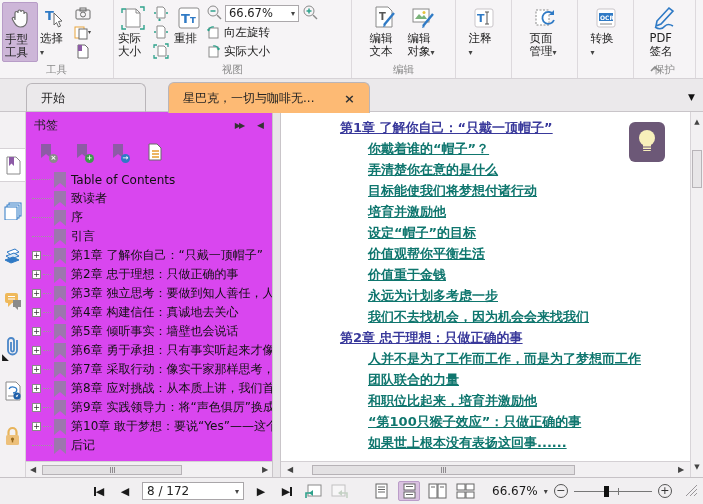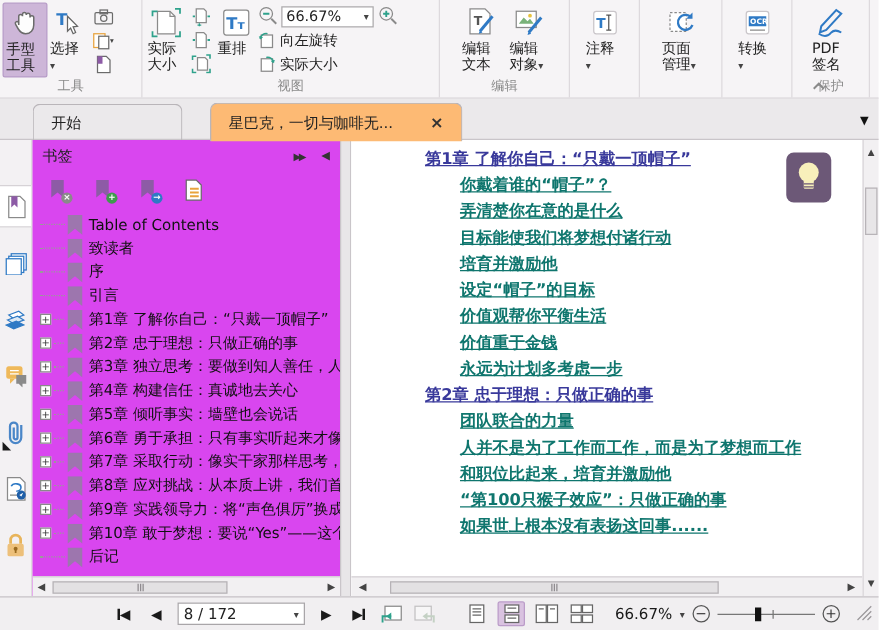--- a/index.html
+++ b/index.html
@@ -579,23 +579,24 @@
   <div class="toc">
     <a class="tline lv1">第1章 了解你自己：“只戴一顶帽子”</a>
     <a class="tline lv2">你戴着谁的“帽子”？</a>
     <a class="tline lv2">弄清楚你在意的是什么</a>
     <a class="tline lv2">目标能使我们将梦想付诸行动</a>
     <a class="tline lv2">培育并激励他</a>
     <a class="tline lv2">设定“帽子”的目标</a>
     <a class="tline lv2">价值观帮你平衡生活</a>
     <a class="tline lv2">价值重于金钱</a>
     <a class="tline lv2">永远为计划多考虑一步</a>
+    <a class="tline lv2">我们不去找机会，因为机会会来找我们</a>
     <a class="tline lv1">第2章 忠于理想：只做正确的事</a>
+    <a class="tline lv2">人并不是为了工作而工作，而是为了梦想而工作</a>
     <a class="tline lv2">团队联合的力量</a>
-    <a class="tline lv2">人并不是为了工作而工作，而是为了梦想而工作</a>
     <a class="tline lv2">和职位比起来，培育并激励他</a>
     <a class="tline lv2">“第100只猴子效应”：只做正确的事</a>
     <a class="tline lv2">如果世上根本没有表扬这回事......</a>
   </div>
 
   <div class="bulb">
     <svg width="20" height="28" viewBox="0 0 20 28">
         <circle cx="10" cy="10" r="8" fill="#f8f0bb"></circle>
         <rect x="6" y="16" width="8" height="7" rx="1" fill="#f8f0bb"></rect>
         <line x1="6" y1="19" x2="14" y2="19" stroke="#6c5877"></line>

